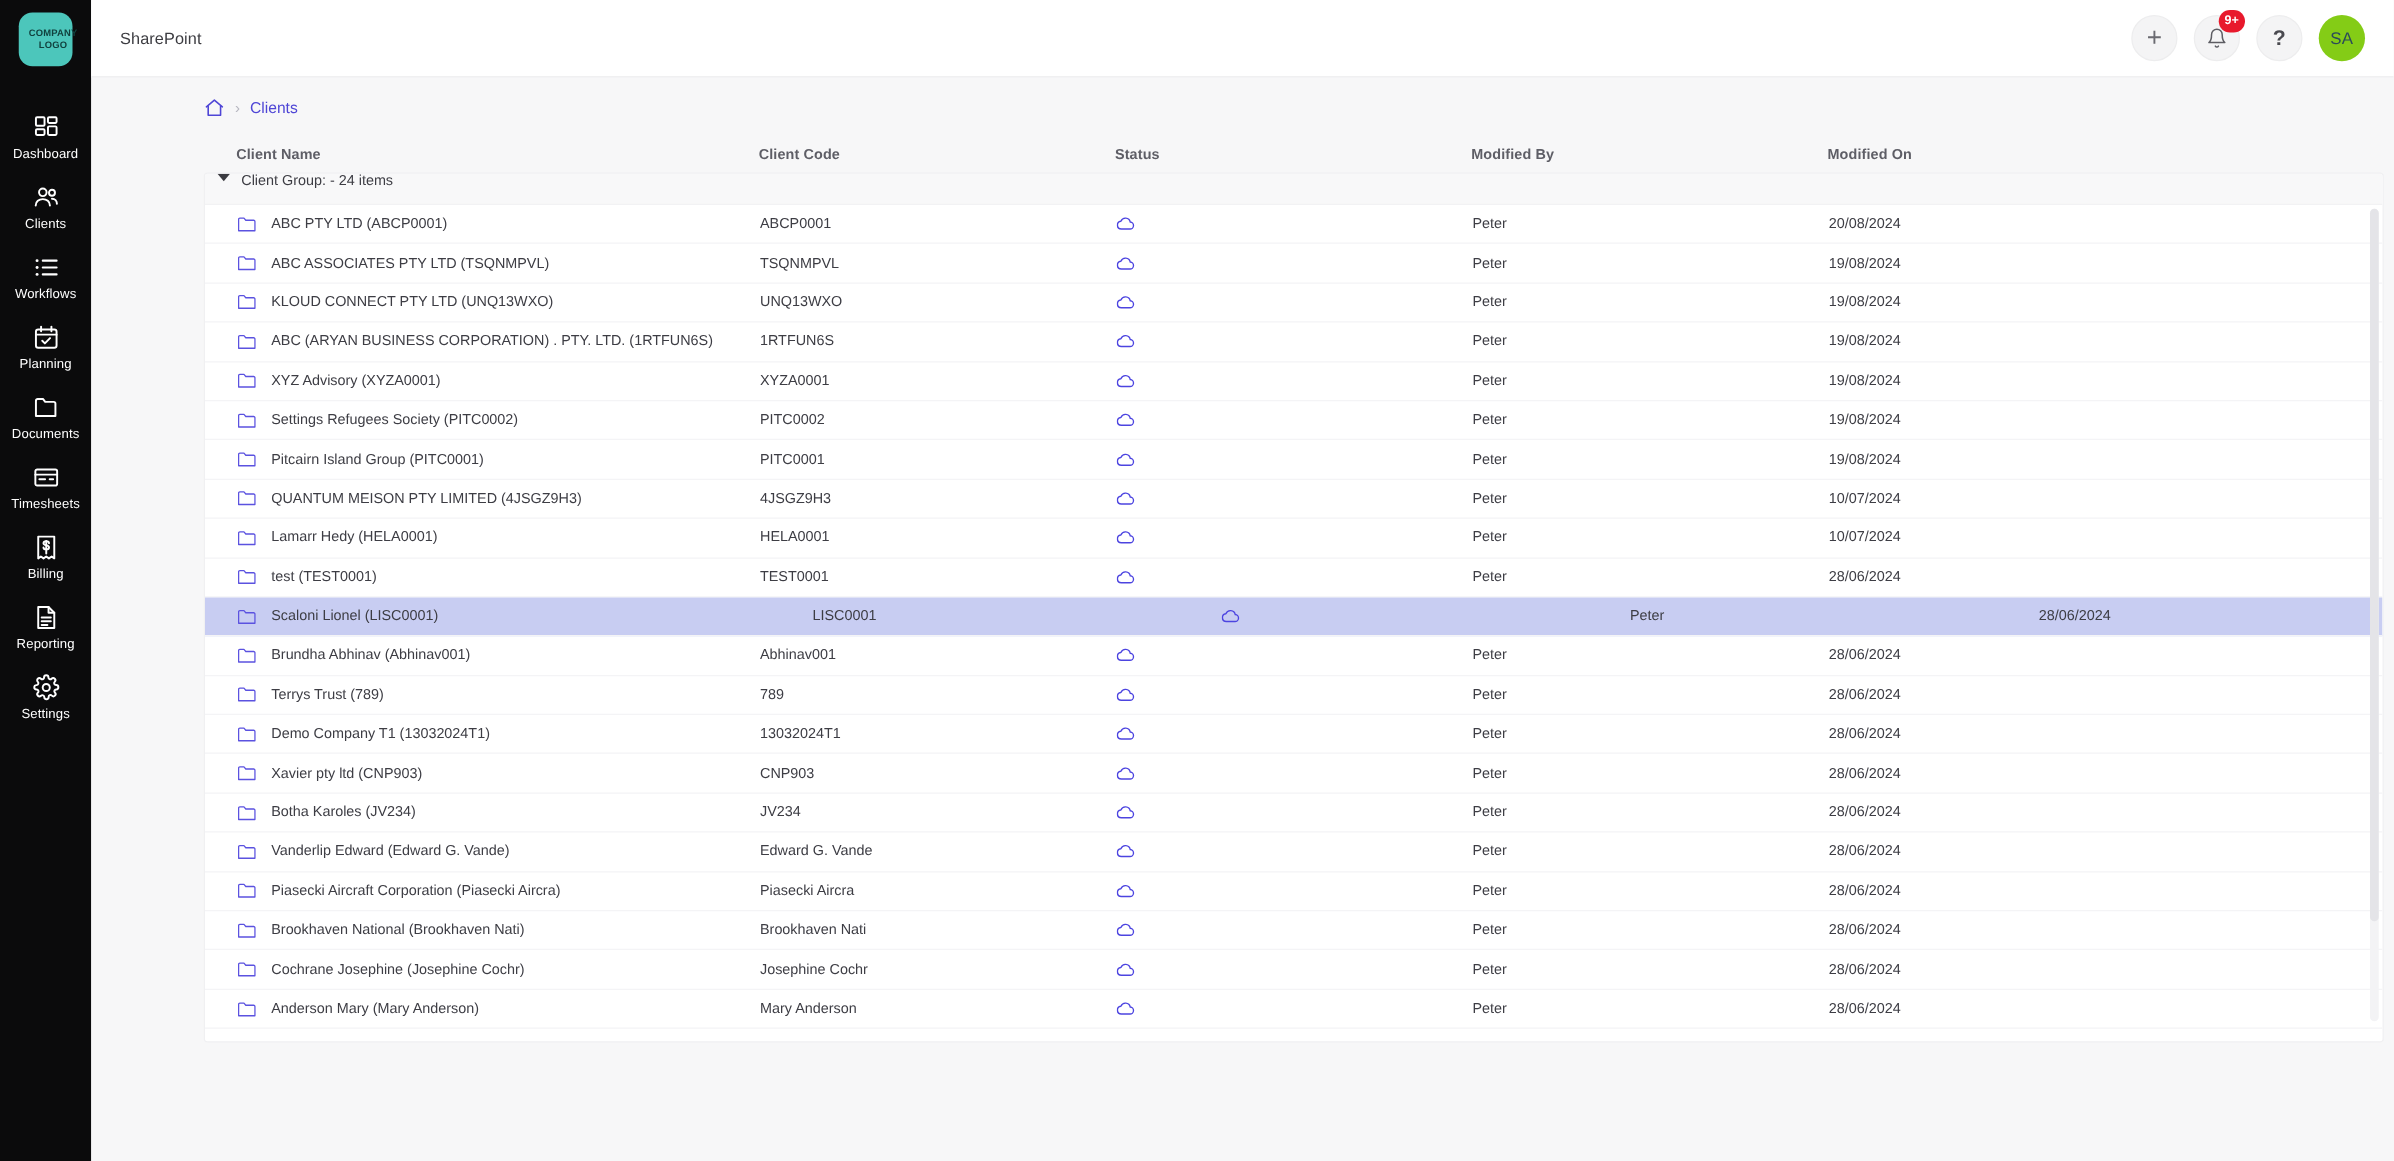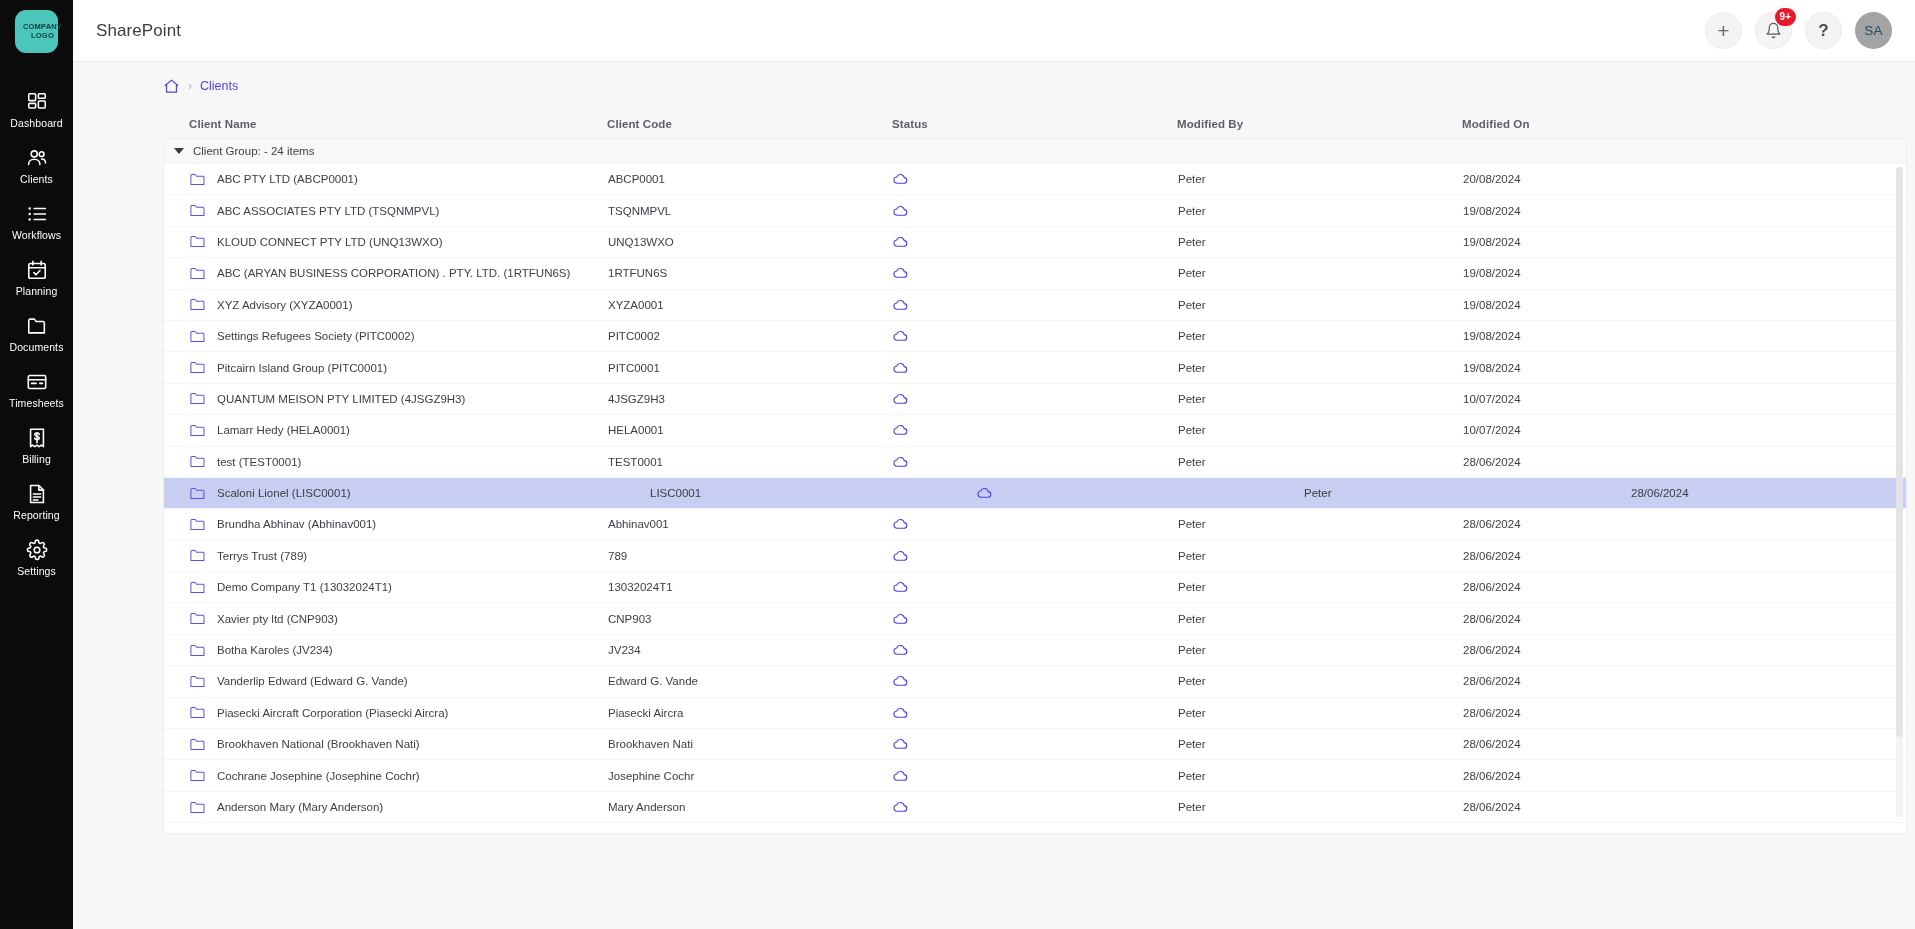--- a/index.html
+++ b/index.html
@@ -43,39 +43,39 @@
   .nav-item svg { display: block; }
 
   
   .main { flex: 1; height: 929px; display: flex; flex-direction: column; background: #f7f7f8; }
 
   .topbar {
     height: 62px; background: #ffffff; border-bottom: 1px solid #ececed;
     display: flex; align-items: center; padding: 0 23px 0 23px;
     flex: 0 0 62px;
   }
-  .app-title { font-size: 17px; color: #3c3c41; letter-spacing: .1px; }
+  .app-title { font-size: 13px; color: #3c3c41; letter-spacing: .1px; }
   .topbar-right { margin-left: auto; display: flex; align-items: center; gap: 13px; }
   .circle-btn {
     width: 37px; height: 37px; border-radius: 50%;
     background: #f4f4f5; border: 1px solid #ededee;
     display: flex; align-items: center; justify-content: center;
     cursor: pointer; position: relative; color: #5d5d63;
   }
   .plus-glyph { font-size: 21px; line-height: 18px; color: #6a6a70; font-weight: 300; }
   .qmark { font-size: 17px; color: #4a4a50; font-weight: bold; }
   .badge {
     position: absolute; top: -5px; right: -5px;
     min-width: 20px; height: 18px; padding: 0 5px;
     border-radius: 9px; background: #e8192c; color: #fff;
     font-size: 10px; font-weight: bold; line-height: 18px; text-align: center;
   }
   .avatar {
     width: 37px; height: 37px; border-radius: 50%;
-    background: #a3a3a3; color: #2b4a5b;
+    background: #84cc16; color: #2b4a5b;
     display: flex; align-items: center; justify-content: center;
     font-size: 13.5px; letter-spacing: .3px; cursor: pointer;
   }
 
   
   .subbar {
     height: 48px; display: flex; align-items: center;
     padding: 0 24px 0 90px; flex: 0 0 48px; position: relative;
   }
   .breadcrumb { display: flex; align-items: center; gap: 8px; }
@@ -106,21 +106,21 @@
     display: flex; align-items: center; height: 28px; padding: 0 0 0 26px;
   }
   .col-head .ch {
     font-size: 11.5px; color: #5e5e66; font-weight: bold; letter-spacing: .1px;
   }
   .card {
     background: #fff; border: 1px solid #f0f0f2; border-radius: 3px;
     height: 696px; position: relative; overflow: hidden;
   }
   .group-row {
-    height: 25px; background: #f8f8f9; display: flex; align-items: center;
+    height: 25px; background: #f8f8f9; display: flex; 
     padding-left: 10px; gap: 9px; cursor: pointer; border-bottom: 1px solid #f2f2f4;
   }
   .tri {
     width: 0; height: 0; border-left: 5px solid transparent; border-right: 5px solid transparent;
     border-top: 6px solid #3b3b41;
   }
   .group-label { font-size: 11.5px; color: #3d3d44; }
   .row {
     height: 31.4px; display: flex; align-items: center;
     border-bottom: 1px solid #f4f4f6; padding-left: 26px;

